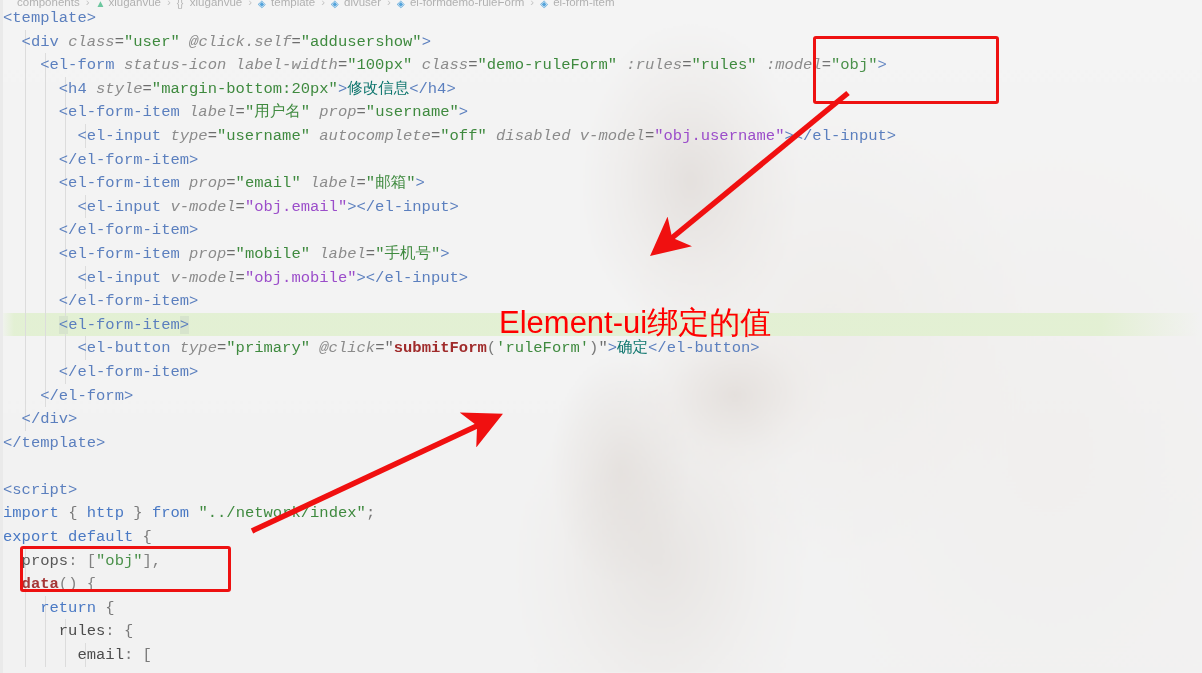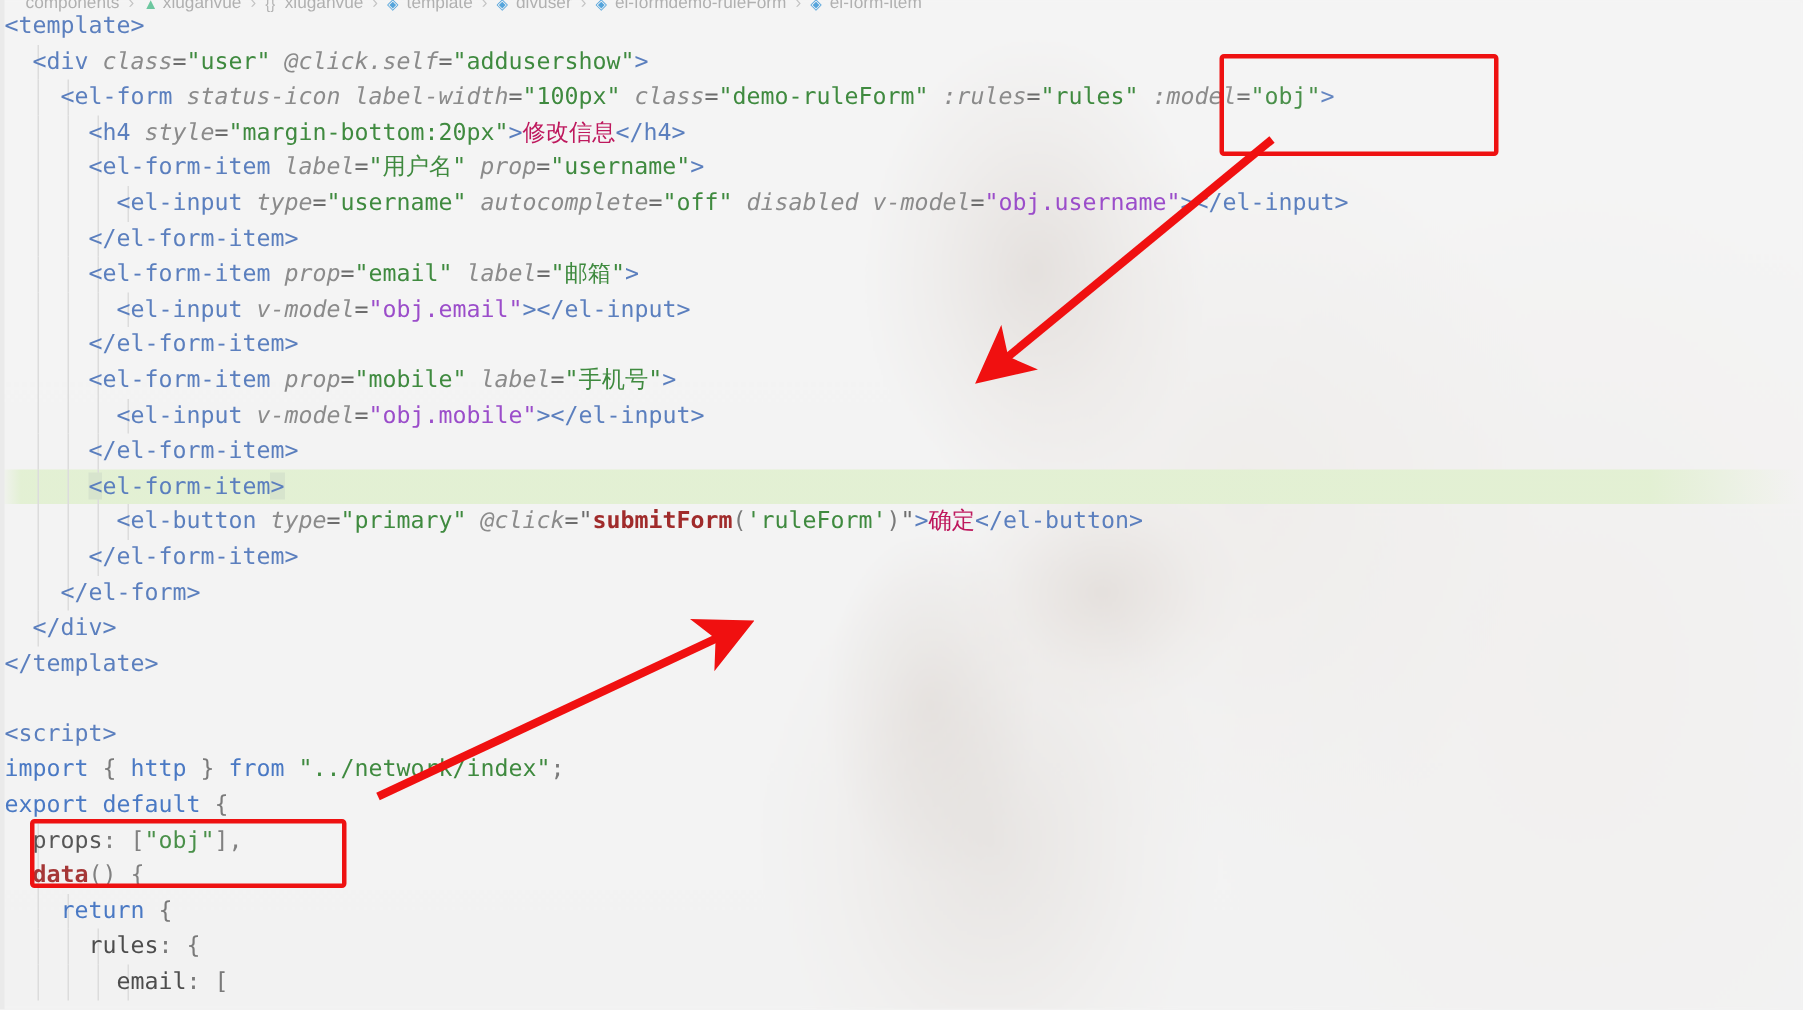--- a/index.html
+++ b/index.html
@@ -40,42 +40,42 @@
   .ic-vue{color:#41b883;font-weight:bold;font-size:10px;}
   .ic-brace{color:#9b9b9b;font-size:10px;}
   .ic-tag{color:#1f8ad4;font-size:10px;}
 
   
   #code{
     position:absolute;left:0;top:6px;width:1202px;height:667px;
     font-size:15.5px;line-height:23.6px;white-space:pre;
   }
   .line{position:relative;height:23.6px;padding-left:0;}
-  .line .txt{position:relative;z-index:3;display:inline-block;padding-left:3px;}
+  .line .txt{position:relative;z-index:3;display:inline-block;padding-left:3px;font-family:Liberation Mono, monospace;}
 
   
   .line.hl{background:linear-gradient(90deg,
       rgba(226,240,210,0) 0px, rgba(226,240,210,.95) 14px,
       rgba(226,240,210,.95) 1100px, rgba(226,240,210,0) 1200px);}
   .line.hl::after{content:"";position:absolute;left:0;right:0;top:0;height:1px;background:rgba(205,228,180,.0);}
 
   
   .guide{position:absolute;top:0;width:1px;height:23.6px;background:#dcdcdc;z-index:2;}
 
   
   .tag    {color:#5b7fbe;}
   .attr   {color:#8b8b8b;font-style:italic;}
   .str    {color:#3f8a3f;}
   .eq     {color:#6d6d6d;}
   .purple {color:#9b4dca;}
   .kw     {color:#4a79c4;}
   .fnred  {color:#a02b2b;font-weight:bold;}
   .plain  {color:#4d4d4d;}
   .punct  {color:#7a7a7a;}
-  .cn     {color:#be185d;}
+  .cn     {color:#0f766e;}
   .sel    {background:#d7e4cd;}
 
   
   .redbox{position:absolute;border:3px solid #ee1111;border-radius:3px;z-index:8;
           background:rgba(255,255,255,.06);}
   .arrow{position:absolute;z-index:9;pointer-events:none;}
   .annot{position:absolute;z-index:10;color:#ff0000;
     font-family:"Liberation Sans",sans-serif;font-size:31px;line-height:34px;
     white-space:nowrap;}
 
@@ -129,15 +129,16 @@
 
   <svg class="arrow" style="left:240px;top:405px;width:280px;height:135px;" viewBox="0 0 280 135">
     <defs>
       <marker id="ah2" markerWidth="7" markerHeight="7" refX="5.6" refY="3.5" orient="auto">
         <path d="M0,0 L7,3.5 L0,7 L1.8,3.5 Z" fill="#f01010"></path>
       </marker>
     </defs>
     <line x1="12" y1="126" x2="256" y2="12" stroke="#f01010" stroke-width="5.5" marker-end="url(#ah2)" stroke-linecap="butt"></line>
   </svg>
 
+  <div class="annot" style="left:499px;top:306px;">Element-ui绑定的值</div>
 
 
 </div>
 
 </body></html>

